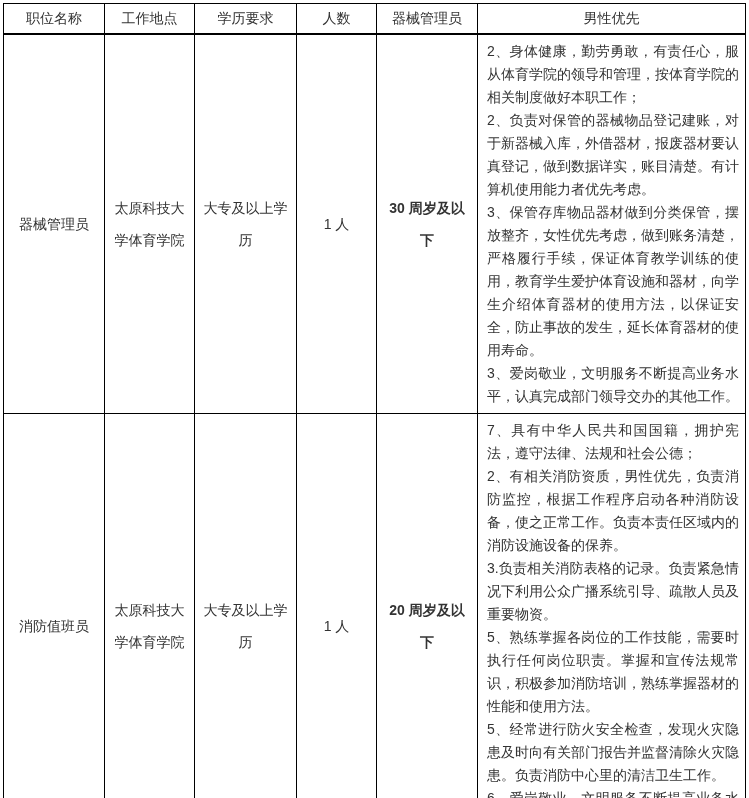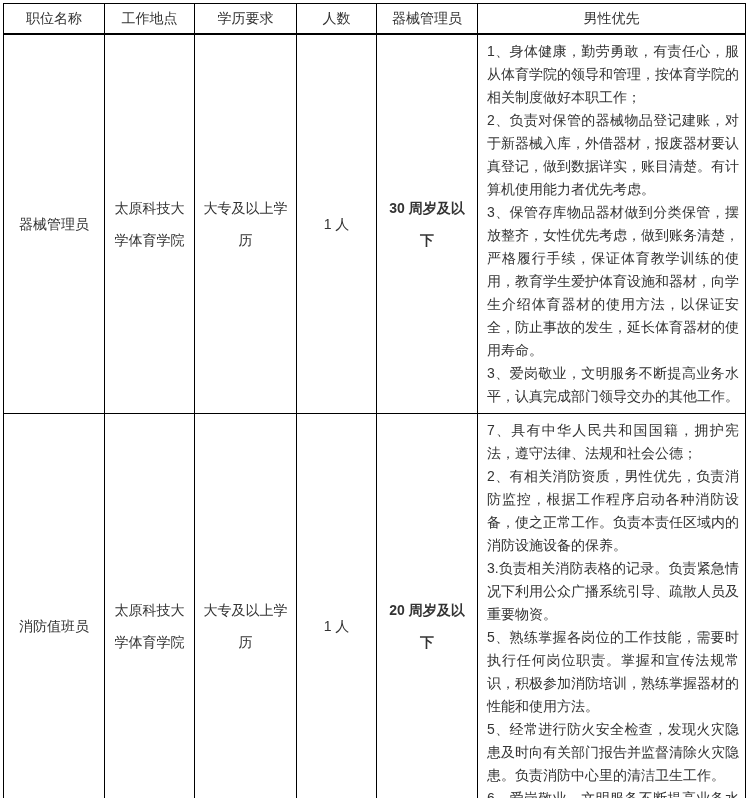--- a/index.html
+++ b/index.html
@@ -97,21 +97,21 @@
           <div class="wrapbox w72">太原科技大学体育学院</div>
         </td>
         <td class="cell-center">
           <div class="wrapbox w86">大专及以上学历</div>
         </td>
         <td class="cell-center">1 人</td>
         <td class="cell-center">
           <div class="wrapbox w80">30 周岁及以下</div>
         </td>
         <td class="cell-other">
-          <p>1、身体健康，勤劳勇敢，有责任心，服从体育学院的领导和管理，按体育学院的相关制度做好本职工作；</p>
+          <p>2、身体健康，勤劳勇敢，有责任心，服从体育学院的领导和管理，按体育学院的相关制度做好本职工作；</p>
           <p>2、负责对保管的器械物品登记建账，对于新器械入库，外借器材，报废器材要认真登记，做到数据详实，账目清楚。有计算机使用能力者优先考虑。</p>
           <p>3、保管存库物品器材做到分类保管，摆放整齐，女性优先考虑，做到账务清楚，严格履行手续，保证体育教学训练的使用，教育学生爱护体育设施和器材，向学生介绍体育器材的使用方法，以保证安全，防止事故的发生，延长体育器材的使用寿命。</p>
           <p>3、爱岗敬业，文明服务不断提高业务水平，认真完成部门领导交办的其他工作。</p>
         </td>
       </tr>
       <tr class="row-2">
         <td class="cell-center">消防值班员</td>
         <td class="cell-center">
           <div class="wrapbox w72">太原科技大学体育学院</div>
         </td>

